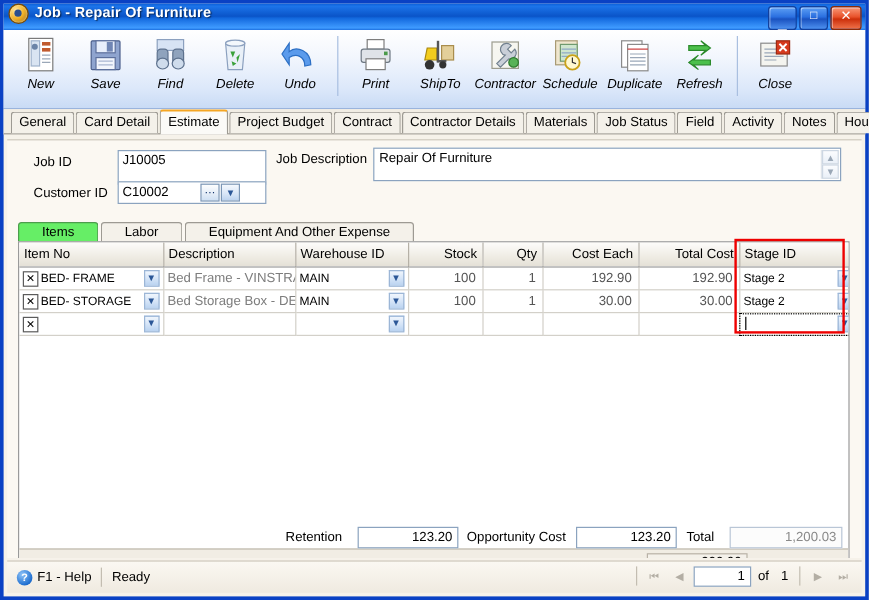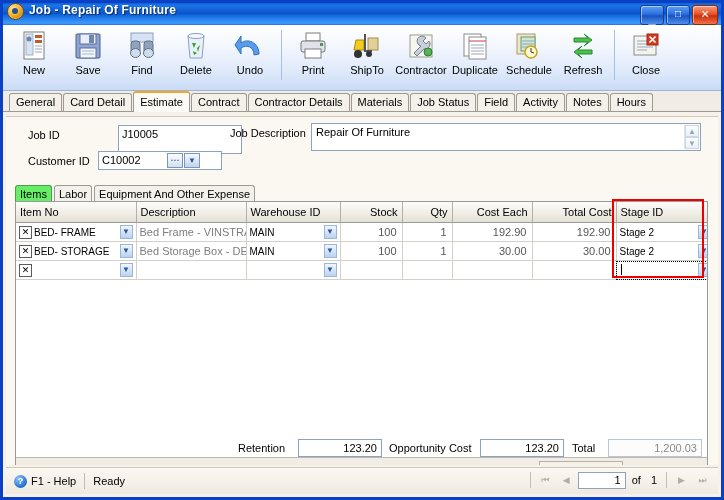--- a/index.html
+++ b/index.html
@@ -56,20 +56,21 @@
   .winbtn span{display:block;transform:translateY(-1px);}
   .winbtn.min span{transform:translateY(3px);font-size:13px;}
   .winbtn.max span{font-size:10px;transform:translateY(-1px);}
   
   .toolbar{
     height:62px;
     background:linear-gradient(to bottom,#ffffff 0%,#f2f6fd 35%,#dce8fa 75%,#c9dbf5 100%);
     border-bottom:1px solid #9ab4dd;
     display:flex;align-items:flex-start;padding:3px 0 0 4px;
     position:relative;
+    font-style:italic;
   }
   .tbtn{
     width:54px;display:flex;flex-direction:column;align-items:center;
     padding-top:2px;cursor:default;
   }
   .tbtn .ic{width:34px;height:32px;position:relative;}
   .tbtn .lbl{font-size:11px;color:#000;margin-top:2px;}
   .tsep{width:1px;height:50px;background:#a9bfe0;margin:2px 4px 0 4px;}
   
   .ic svg{display:block;}
@@ -125,21 +126,21 @@
     height:14px;display:flex;align-items:center;justify-content:center;
     color:#9aa7b6;font-size:8px;
     background:linear-gradient(to bottom,#fbfcfe,#eaf0f8);
     border:1px solid #cdd7e3;box-sizing:border-box;
   }
   
   .subtabs{
     position:absolute;left:9px;top:68px;display:flex;align-items:flex-end;
   }
   .subtab{
-    height:16px;line-height:16px;padding:0 4px;margin-right:2px;
+    height:16px;line-height:16px;padding:0 19px;margin-right:2px;
     border:1px solid #9d9a93;border-bottom:none;border-radius:3px 3px 0 0;
     background:#f4f1ea;font-size:11px;color:#000;white-space:nowrap;
   }
   .subtab.active{background:#66ee66;border-color:#4c9d4c;}
   
   .grid{
     position:absolute;left:9px;top:84px;right:10px;height:280px;
     box-sizing:border-box;border:1px solid #9a9a9a;background:#fff;
     overflow:hidden;
   }
@@ -351,54 +352,54 @@
           <path d="M22 8 a5 5 0 1 0 -5 8 l-7 7 l3 3 l7 -7 a5 5 0 0 0 5 -8 l-3 3 l-3 -3 z" fill="#c9cfd8" stroke="#71808f"></path>
           <circle cx="24" cy="22" r="4" fill="#58b258" stroke="#2f7a2f"></circle>
         </svg>
       </div>
       <div class="lbl">Contractor</div>
     </div>
 
     <div class="tbtn">
       <div class="ic">
         <svg width="34" height="32" viewBox="0 0 34 32">
+          <rect x="5" y="4" width="18" height="20" fill="#efe6cf" stroke="#a89a74"></rect>
+          <rect x="9" y="7" width="14" height="14" fill="#cfe6cf" stroke="#6f9a6f"></rect>
+          <g stroke="#8fa8c6">
+              <line x1="10" y1="11" x2="22" y2="11"></line>
+              <line x1="10" y1="14" x2="22" y2="14"></line>
+              <line x1="10" y1="17" x2="22" y2="17"></line>
+            </g>
+          <circle cx="19" cy="22" r="6" fill="#fff9d0" stroke="#c9a21a" stroke-width="1.5"></circle>
+          <path d="M19 18 L19 22 L22 23" stroke="#333" fill="none"></path>
+        </svg>
+      </div>
+      <div class="lbl">Schedule</div>
+    </div>
+
+    <div class="tbtn">
+      <div class="ic">
+        <svg width="34" height="32" viewBox="0 0 34 32">
           <rect x="6" y="4" width="17" height="22" fill="#fff" stroke="#8a8a8a"></rect>
           <rect x="11" y="7" width="17" height="22" fill="#fff" stroke="#8a8a8a"></rect>
           <line x1="11" y1="11" x2="28" y2="11" stroke="#c44"></line>
           <g stroke="#9aa7b8">
               <line x1="13" y1="15" x2="26" y2="15"></line>
               <line x1="13" y1="18" x2="26" y2="18"></line>
               <line x1="13" y1="21" x2="26" y2="21"></line>
               <line x1="13" y1="24" x2="26" y2="24"></line>
             </g>
         </svg>
       </div>
       <div class="lbl">Duplicate</div>
     </div>
 
     <div class="tbtn">
       <div class="ic">
         <svg width="34" height="32" viewBox="0 0 34 32">
-          <rect x="5" y="4" width="18" height="20" fill="#efe6cf" stroke="#a89a74"></rect>
-          <rect x="9" y="7" width="14" height="14" fill="#cfe6cf" stroke="#6f9a6f"></rect>
-          <g stroke="#8fa8c6">
-              <line x1="10" y1="11" x2="22" y2="11"></line>
-              <line x1="10" y1="14" x2="22" y2="14"></line>
-              <line x1="10" y1="17" x2="22" y2="17"></line>
-            </g>
-          <circle cx="19" cy="22" r="6" fill="#fff9d0" stroke="#c9a21a" stroke-width="1.5"></circle>
-          <path d="M19 18 L19 22 L22 23" stroke="#333" fill="none"></path>
-        </svg>
-      </div>
-      <div class="lbl">Schedule</div>
-    </div>
-
-    <div class="tbtn">
-      <div class="ic">
-        <svg width="34" height="32" viewBox="0 0 34 32">
           <path d="M8 8 L22 8 L18 4 L26 10 L18 16 L22 12 L8 12 Z" fill="#4cc04c" stroke="#2b8a2b"></path>
           <path d="M26 24 L12 24 L16 28 L8 22 L16 16 L12 20 L26 20 Z" fill="#4cc04c" stroke="#2b8a2b"></path>
         </svg>
       </div>
       <div class="lbl">Refresh</div>
     </div>
 
     <div class="tsep"></div>
 
     <div class="tbtn">
@@ -416,35 +417,36 @@
         </svg>
       </div>
       <div class="lbl">Close</div>
     </div>
   </div>
 
   <div class="tabstrip">
     <div class="tab">General</div>
     <div class="tab">Card Detail</div>
     <div class="tab active">Estimate</div>
+    <div class="tab">Project Budget</div>
     <div class="tab">Contract</div>
     <div class="tab">Contractor Details</div>
     <div class="tab">Materials</div>
     <div class="tab">Job Status</div>
     <div class="tab">Field</div>
     <div class="tab">Activity</div>
     <div class="tab">Notes</div>
     <div class="tab">Hours</div>
   </div>
 
   <div class="panel">
 
     <div class="header-area">
       <div class="lbl-static" style="left:22px;top:12px;">Job ID</div>
-      <div class="tbox" style="left:92px;top:8px;width:124px;height:29px;margin-left:20px;">J10005</div>
+      <div class="tbox" style="left:92px;top:8px;width:124px;height:29px;">J10005</div>
 
       <div class="lbl-static" style="left:22px;top:38px;">Customer ID</div>
       <div class="tbox" style="left:92px;top:34px;width:124px;height:19px;">C10002</div>
       <div class="combo-btns" style="left:161px;top:36px;">
         <div class="mini-btn">⋯</div>
         <div class="mini-btn chev">▼</div>
       </div>
 
       <div class="lbl-static" style="left:224px;top:10px;">Job Description</div>
       <div class="desc-box" style="left:305px;top:6px;width:390px;height:28px;">

